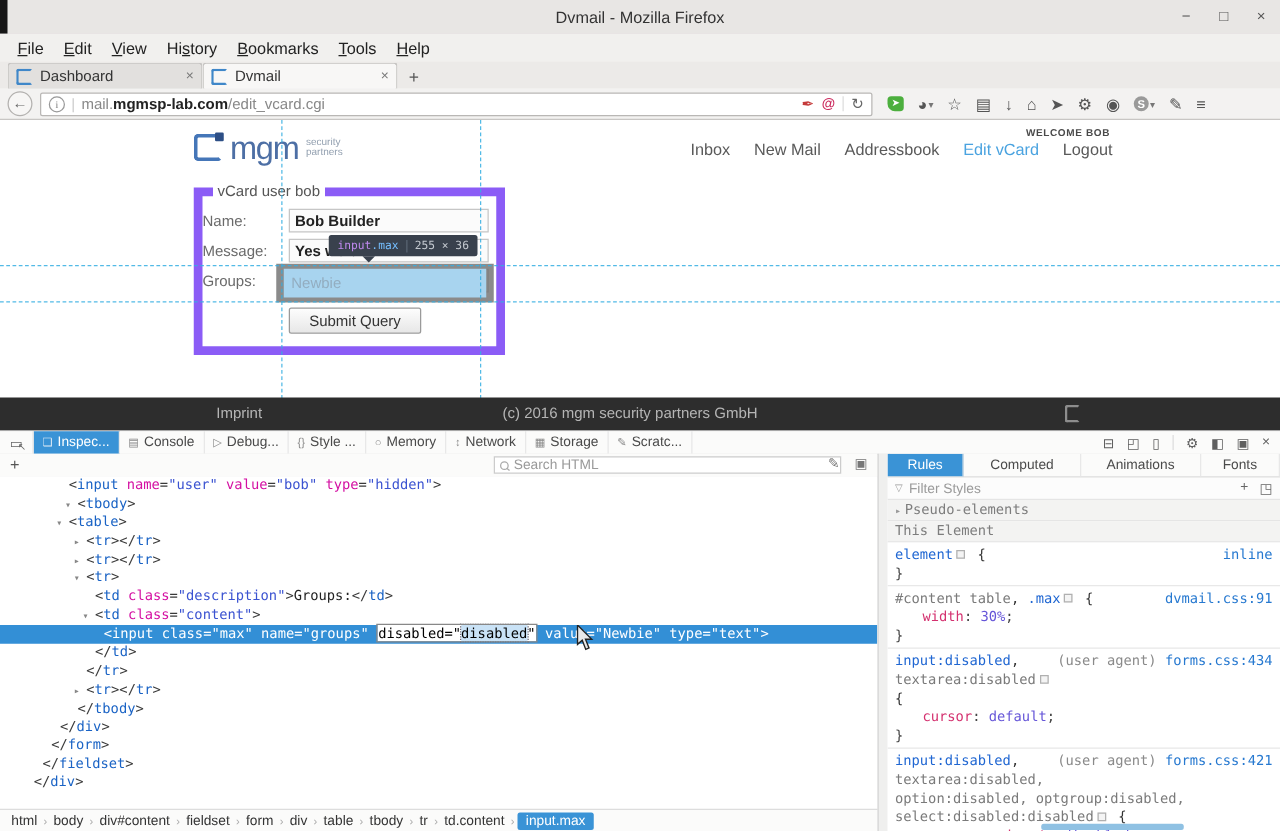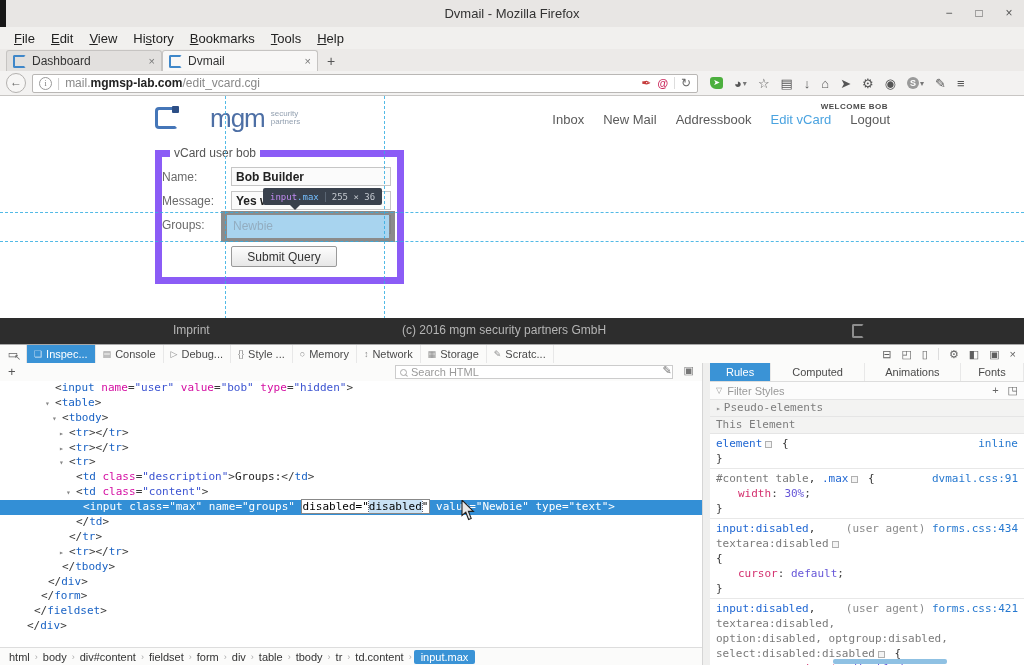--- a/index.html
+++ b/index.html
@@ -44,21 +44,21 @@
     line-height:12px;text-align:center;}
   .s-badge{width:12px;height:12px;background:#9a9a9a;border-radius:50%;color:#fff;font-size:9px;line-height:12px;
     text-align:center;font-weight:bold;}
   
   .page{position:absolute;top:96px;left:0;right:0;height:248px;background:#fff;overflow:hidden;}
   .guide-v{position:absolute;top:0;bottom:0;width:0;border-left:1px dashed #35aee2;opacity:.85;}
   .guide-h{position:absolute;left:0;right:0;height:0;border-top:1px dashed #35aee2;opacity:.85;}
   .logo{position:absolute;left:155px;top:9px;display:flex;align-items:center;gap:6px;}
   .logo-mark{position:relative;width:17px;height:16px;border:3px solid #4576b8;border-radius:4px;border-right-color:transparent;}
   .logo-mark i{position:absolute;right:-4px;top:-4px;width:7px;height:7px;background:#2d4f86;border-radius:1px;}
-  .logo-text{font-size:26px;color:#4d6fa5;letter-spacing:-1px;line-height:26px;margin-left:26px;}
+  .logo-text{font-size:26px;color:#4d6fa5;letter-spacing:-1px;line-height:26px;}
   .logo-sub{font-size:8px;color:#93a0b0;line-height:8px;}
   .welcome{position:absolute;right:136px;top:6px;font-size:8px;font-weight:bold;color:#4a4a4a;letter-spacing:.5px;}
   .sitenav{position:absolute;right:134px;top:16px;display:flex;gap:19px;font-size:13px;color:#5a5a5a;}
   .sitenav .active{color:#4aa3e0;}
   fieldset.vcard{position:absolute;left:155px;top:50px;width:228px;height:122px;border:7px solid #8b5cf6;
     margin:0;padding:2px 0 0 0;}
   fieldset.vcard legend{font-size:12px;color:#555;margin-left:8px;padding:0 4px;}
   .frow{display:flex;align-items:center;margin:5px 6px 5px 0;}
   .frow label{flex:0 0 62px;font-size:12px;color:#6a6a6a;padding-right:7px;}
   .frow input{width:150px;height:17px;border:1px solid #c6c6c6;background:#fbfbfb;font-size:12px;font-weight:bold;
@@ -356,22 +356,22 @@
       <span>Search HTML</span>
     </span>
     <span class="row2-icons">
         <span>✎</span>
         <span>▣</span>
       </span>
   </div>
 
   <div class="markup">
       <div class="m-line" style="padding-left: 55px;"><span class="exp"></span><span class="sg-p">&lt;</span><span class="sg-t">input</span><span class="sg-a"> name</span><span class="sg-p">=</span><span class="sg-v">"user"</span><span class="sg-a"> value</span><span class="sg-p">=</span><span class="sg-v">"bob"</span><span class="sg-a"> type</span><span class="sg-p">=</span><span class="sg-v">"hidden"</span><span class="sg-p">&gt;</span></div>
+      <div class="m-line" style="padding-left: 62px;"><span class="exp">▾</span><span class="sg-p">&lt;</span><span class="sg-t">tbody</span><span class="sg-p">&gt;</span></div>
       <div class="m-line" style="padding-left: 55px;"><span class="exp">▾</span><span class="sg-p">&lt;</span><span class="sg-t">table</span><span class="sg-p">&gt;</span></div>
-      <div class="m-line" style="padding-left: 62px;"><span class="exp">▾</span><span class="sg-p">&lt;</span><span class="sg-t">tbody</span><span class="sg-p">&gt;</span></div>
       <div class="m-line" style="padding-left: 69px;"><span class="exp">▸</span><span class="sg-p">&lt;</span><span class="sg-t">tr</span><span class="sg-p">&gt;&lt;/</span><span class="sg-t">tr</span><span class="sg-p">&gt;</span></div>
       <div class="m-line" style="padding-left: 69px;"><span class="exp">▸</span><span class="sg-p">&lt;</span><span class="sg-t">tr</span><span class="sg-p">&gt;&lt;/</span><span class="sg-t">tr</span><span class="sg-p">&gt;</span></div>
       <div class="m-line" style="padding-left: 69px;"><span class="exp">▾</span><span class="sg-p">&lt;</span><span class="sg-t">tr</span><span class="sg-p">&gt;</span></div>
       <div class="m-line" style="padding-left: 76px;"><span class="exp"></span><span class="sg-p">&lt;</span><span class="sg-t">td</span><span class="sg-a"> class</span><span class="sg-p">=</span><span class="sg-v">"description"</span><span class="sg-p">&gt;</span><span class="sg-x">Groups:</span><span class="sg-p">&lt;/</span><span class="sg-t">td</span><span class="sg-p">&gt;</span></div>
       <div class="m-line" style="padding-left: 76px;"><span class="exp">▾</span><span class="sg-p">&lt;</span><span class="sg-t">td</span><span class="sg-a"> class</span><span class="sg-p">=</span><span class="sg-v">"content"</span><span class="sg-p">&gt;</span></div>
       <div class="m-line sel" style="padding-left: 83px;"><span class="exp"></span><span class="sg-p">&lt;</span><span class="sg-t">input</span><span class="sg-a"> class</span><span class="sg-p">=</span><span class="sg-v">"max"</span><span class="sg-a"> name</span><span class="sg-p">=</span><span class="sg-v">"groups"</span><span class="sg-p"> </span><span class="editbox">disabled="<span class="editsel">disabled</span>"</span><span class="sg-a"> value</span><span class="sg-p">=</span><span class="sg-v">"Newbie"</span><span class="sg-a"> type</span><span class="sg-p">=</span><span class="sg-v">"text"</span><span class="sg-p">&gt;</span></div>
       <div class="m-line" style="padding-left: 76px;"><span class="exp"></span><span class="sg-p">&lt;/</span><span class="sg-t">td</span><span class="sg-p">&gt;</span></div>
       <div class="m-line" style="padding-left: 69px;"><span class="exp"></span><span class="sg-p">&lt;/</span><span class="sg-t">tr</span><span class="sg-p">&gt;</span></div>
       <div class="m-line" style="padding-left: 69px;"><span class="exp">▸</span><span class="sg-p">&lt;</span><span class="sg-t">tr</span><span class="sg-p">&gt;&lt;/</span><span class="sg-t">tr</span><span class="sg-p">&gt;</span></div>
       <div class="m-line" style="padding-left: 62px;"><span class="exp"></span><span class="sg-p">&lt;/</span><span class="sg-t">tbody</span><span class="sg-p">&gt;</span></div>

